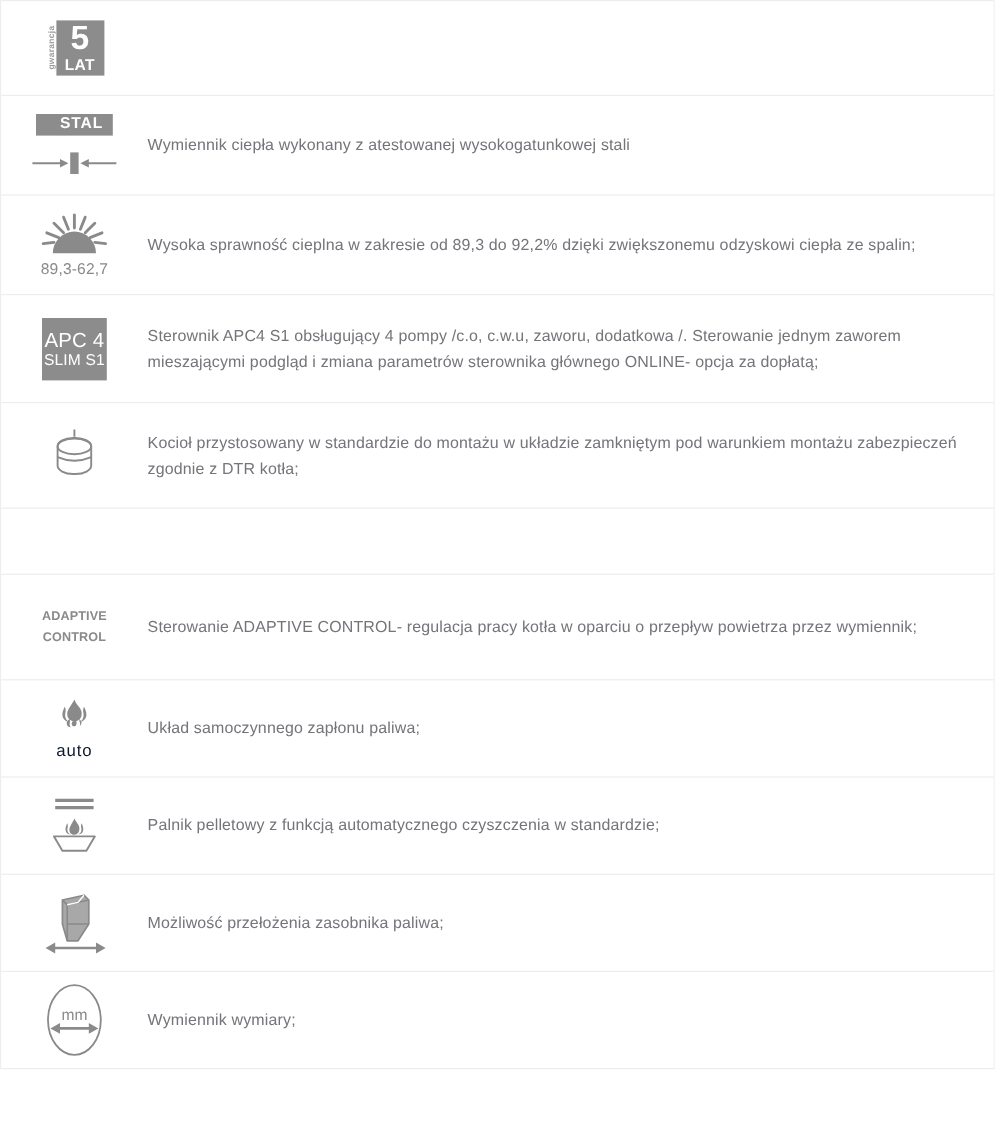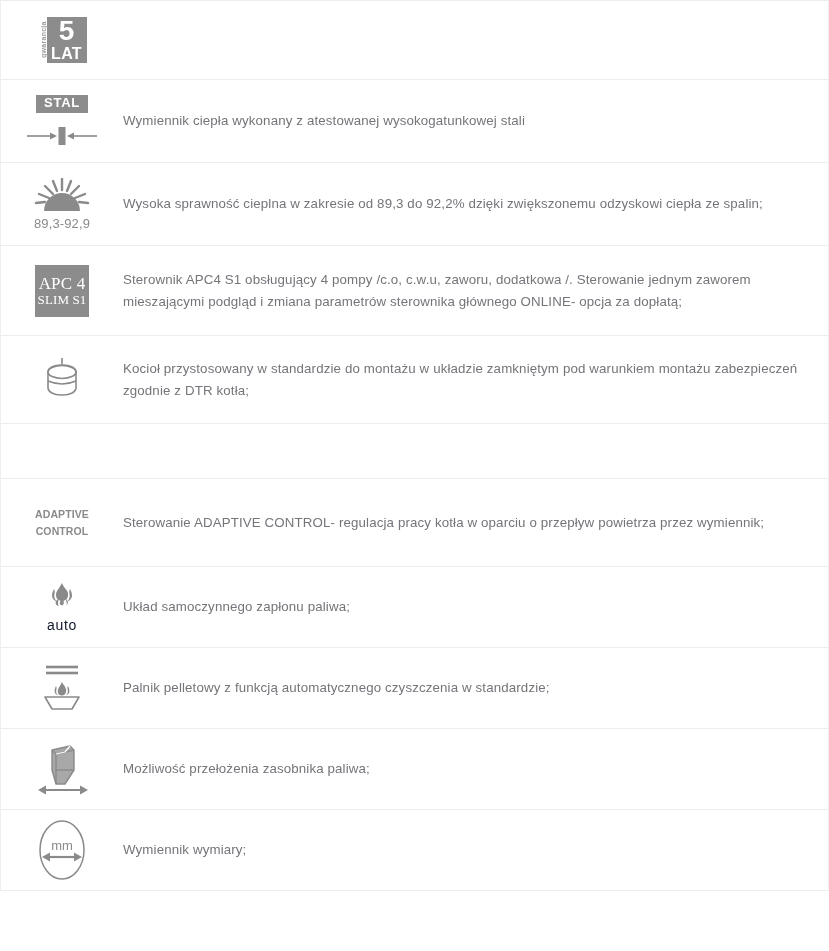--- a/index.html
+++ b/index.html
@@ -87,47 +87,46 @@
     color: #ffffff;
     width: 40px;
     height: 46px;
     display: flex;
     flex-direction: column;
     align-items: center;
     justify-content: center;
     line-height: 1;
   }
   .badge5 .num { font-size: 28px; font-weight: 700; margin-top: -2px; }
-  .badge5 .lat { font-size: 16px; font-weight: 700; letter-spacing: 0.02em; margin-top: 1px;}
+  .badge5 .lat { font-size: 13px; font-weight: 700; letter-spacing: 0.02em; margin-top: 1px;}
 
   
   .stal-wrap { display:flex; flex-direction:column; align-items:center; }
   .stal-badge {
     background: #8c8c8c;
     color: #ffffff;
     font-size: 13px;
     font-weight: 700;
     letter-spacing: 0.06em;
-    padding: 1px 8px 2px 8px;
+    padding: 1px 8px 2px 20px;
     line-height: 1.15;
   }
   .stal-thick { margin-top: 12px; }
 
   
   .apc {
     background: #8c8c8c;
     color: #ffffff;
     width: 54px;
     height: 52px;
     display: flex;
     flex-direction: column;
     align-items: center;
     justify-content: center;
     line-height: 1.02;
-    font-family: Liberation Serif, serif;
   }
   .apc .l1 { font-size: 17px; font-weight: 400; letter-spacing: 0.01em;}
   .apc .l2 { font-size: 13px; font-weight: 400; letter-spacing: 0.01em;}
 
   
   .ico-label {
     font-size: 11.5px;
     color: #8a8a8a;
     margin-top: 2px;
     letter-spacing: 0.01em;
@@ -194,21 +193,21 @@
             <line x1="37" y1="3" x2="33" y2="13"></line>
             <line x1="11" y1="8" x2="19" y2="16"></line>
             <line x1="45" y1="8" x2="37" y2="16"></line>
             <line x1="5" y1="16" x2="15" y2="20"></line>
             <line x1="51" y1="16" x2="41" y2="20"></line>
             <line x1="2" y1="25" x2="11" y2="24"></line>
             <line x1="54" y1="25" x2="45" y2="24"></line>
           </g>
           <path d="M10,33 A18,18 0 0 1 46,33 Z" fill="#8a8a8a"></path>
         </svg>
-        <div class="ico-label big">89,3-92,9</div>
+        <div class="ico-label big">89,3-62,7</div>
       </div>
     </div>
     <div class="desc-cell">Wysoka sprawność cieplna w zakresie od 89,3 do 92,2% dzięki zwiększonemu odzyskowi ciepła ze spalin;</div>
   </div>
 
   <div class="spec-row h-90">
     <div class="icon-cell">
       <div class="apc">
         <div class="l1">APC 4</div>
         <div class="l2">SLIM S1</div>

